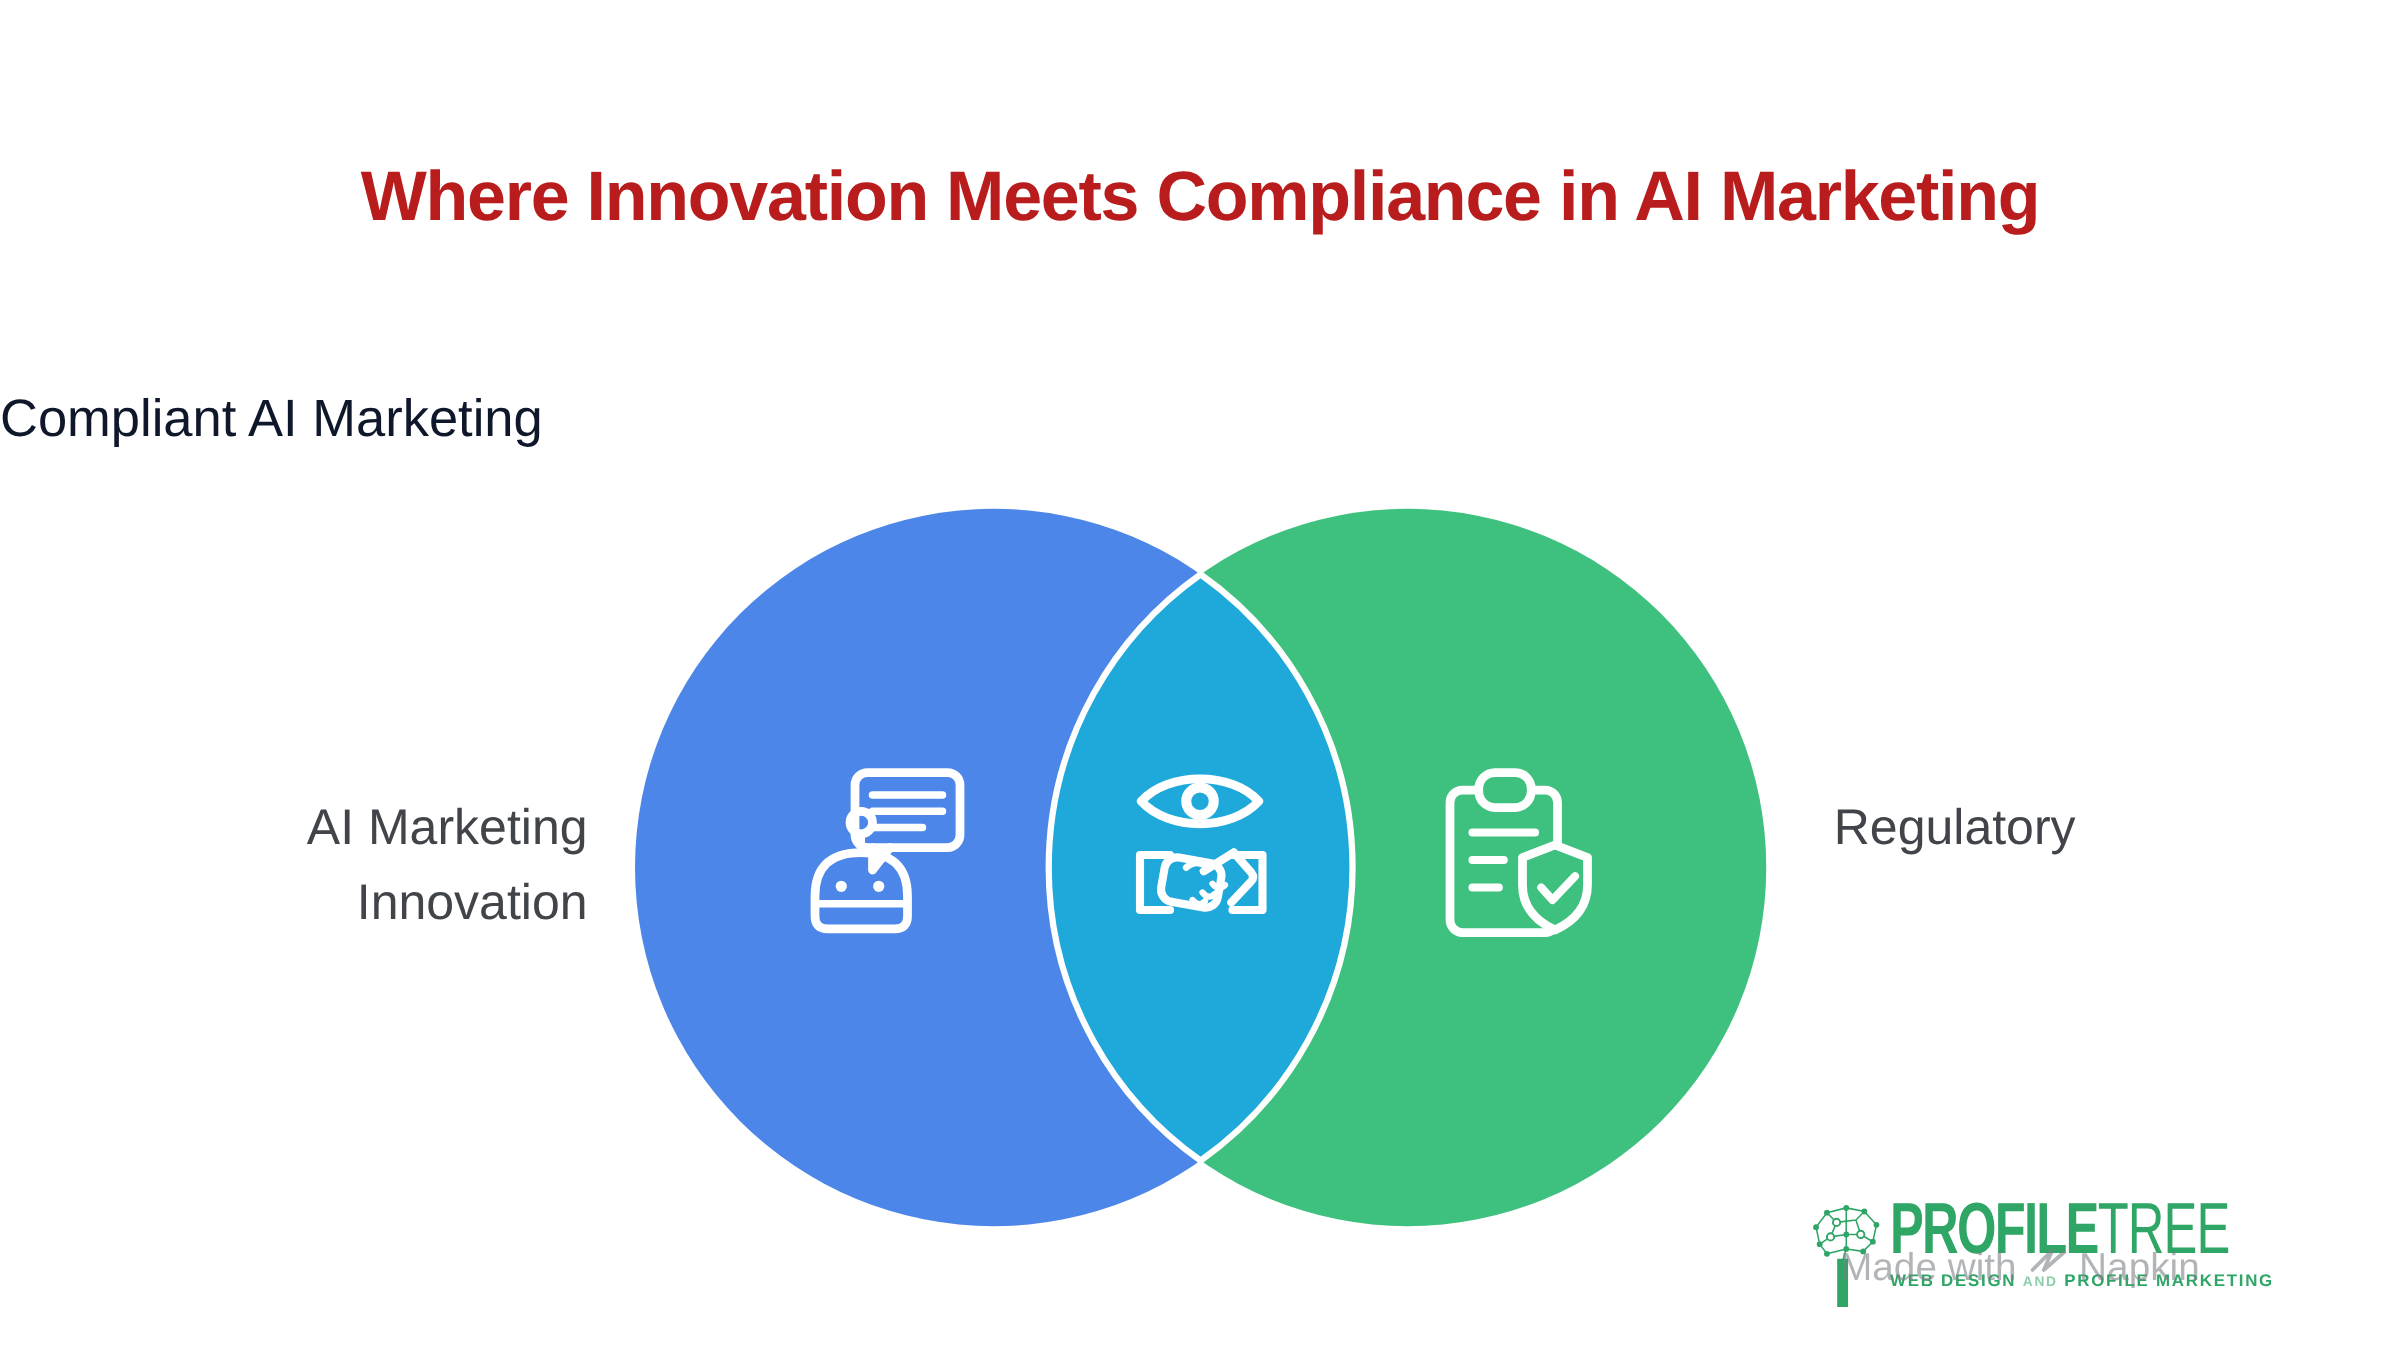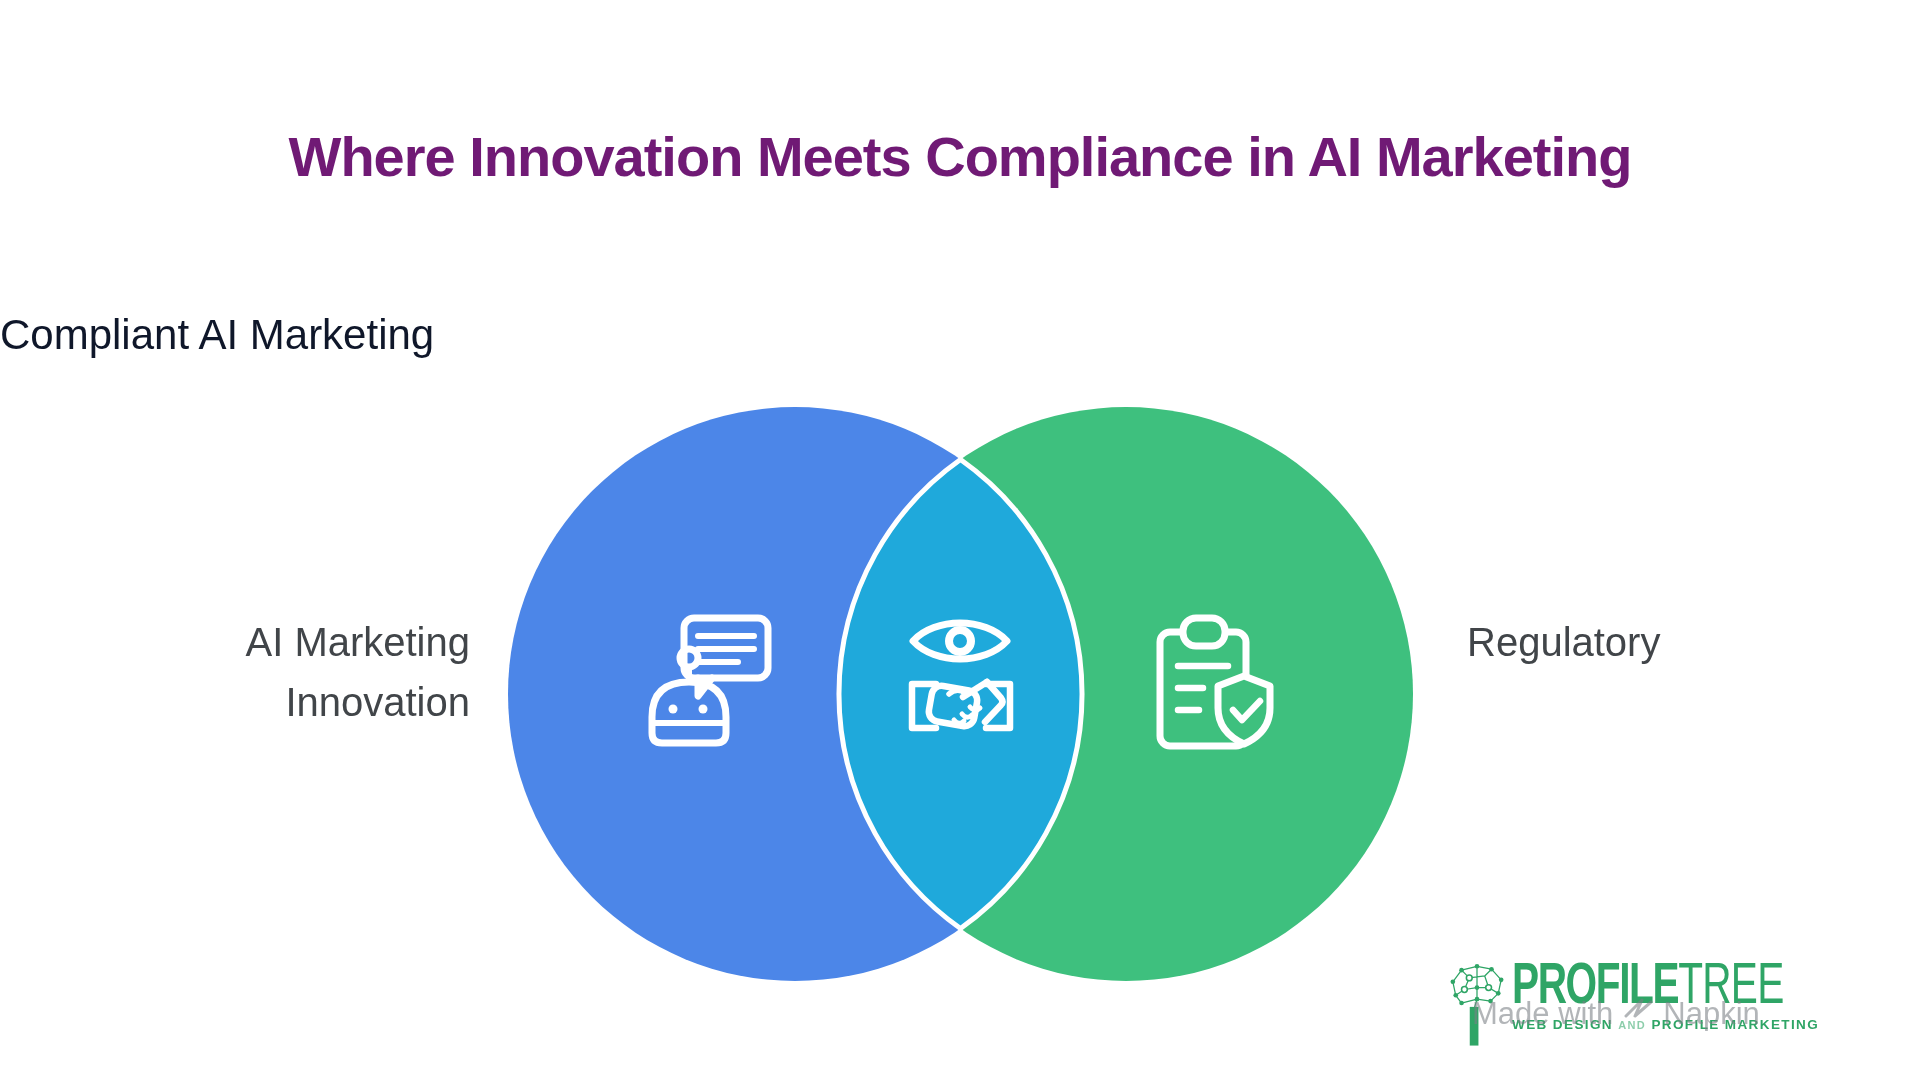--- a/index.html
+++ b/index.html
@@ -1,27 +1,27 @@
 <!DOCTYPE html>
 <html><head>
 <meta charset="utf-8">
 <style>
   html,body{margin:0;padding:0;background:#fff;}
   .canvas{position:relative;width:1920px;height:1080px;background:#fff;overflow:hidden;
           font-family:"Liberation Sans",sans-serif;color:#3f4347;}
 
   .title{position:absolute;top:124px;left:0;width:1920px;text-align:center;
-         font-size:56px;font-weight:700;letter-spacing:-1px;color:#701a75;}
+         font-size:56px;font-weight:700;letter-spacing:-1px;color:#b91c1c;}
 
   .center-label{position:absolute;top:311px;left:0;width:1920px;text-align:left;
                 font-size:42px;font-weight:400;color:#0f172a;}
 
   .venn-svg{position:absolute;left:0;top:0;width:1920px;height:1080px;}
 
-  .side-label{position:absolute;top:612px;font-size:40px;line-height:60px;color:#414549;}
+  .side-label{position:absolute;top:632px;font-size:40px;line-height:60px;color:#414549;}
   .side-label.left{right:1450px;width:460px;text-align:right;}
   .side-label.right{left:1447px;width:460px;text-align:left;margin-left:20px;}
 
   .icon{position:absolute;}
   .icon svg{display:block;}
 
   .logo{position:absolute;left:1448px;top:954px;display:flex;align-items:flex-start;}
   .logo-tree{margin-top:6px;}
   .logo-textcol{margin-left:6px;}
   .logo-name{font-size:58px;font-weight:700;line-height:1;letter-spacing:-2px;white-space:nowrap;

